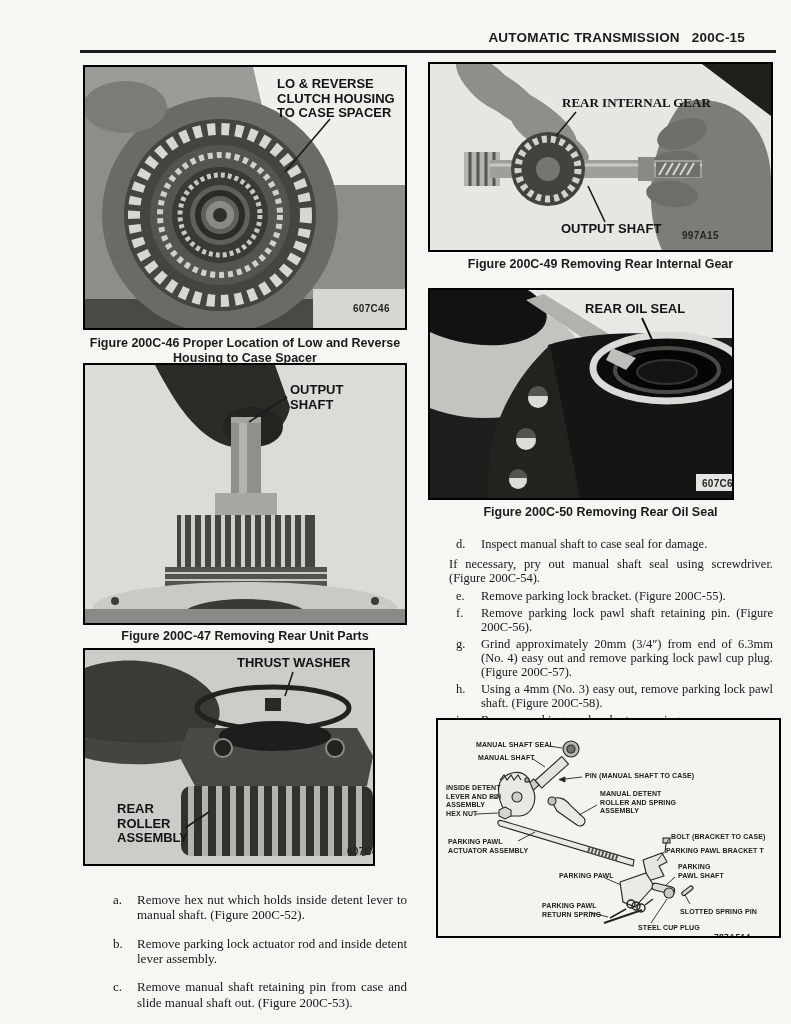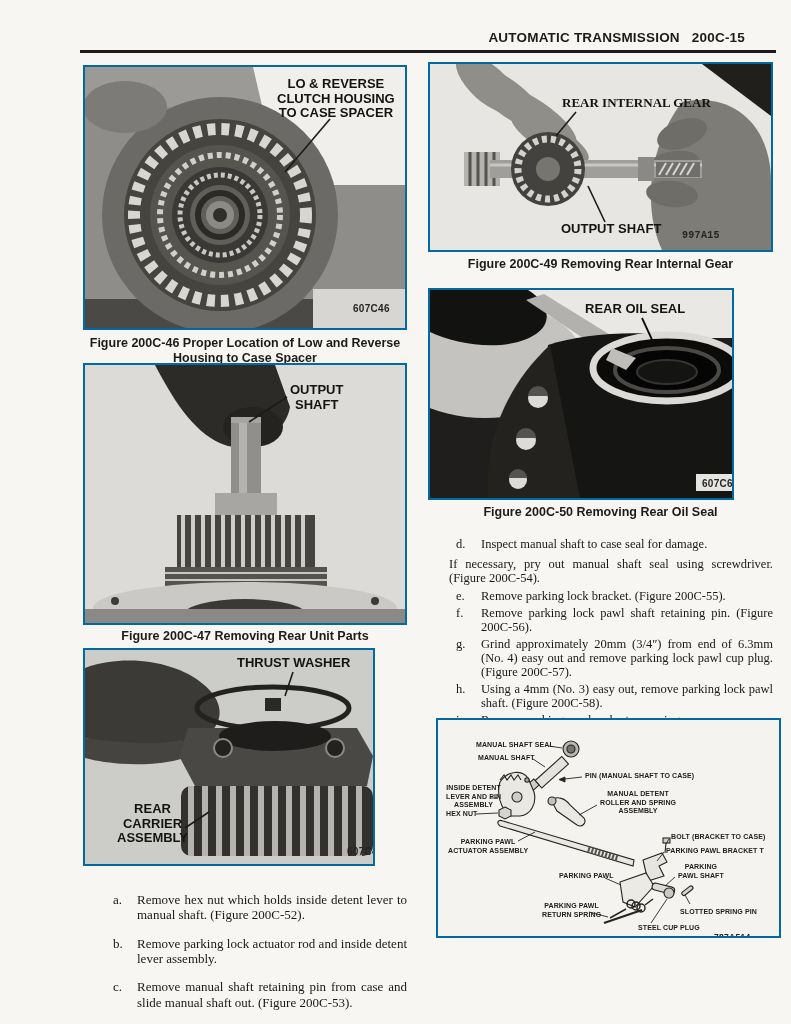--- a/index.html
+++ b/index.html
@@ -5,21 +5,21 @@
   html,body{margin:0;padding:0;}
   body{background:#e8e7e3;}
   .page{
     position:relative;width:791px;height:1024px;margin:0 auto;
     background:#f7f6f2;color:#1c1b19;overflow:hidden;
     font-family:"Liberation Sans",sans-serif;
   }
   .abs{position:absolute;}
   .hdr{font-weight:bold;font-size:13.5px;letter-spacing:.2px;white-space:nowrap;}
   .rule{background:#1c1b19;}
-  .figbox{position:absolute;border:2px solid #0369a1;background:#cfcecb;box-sizing:border-box;overflow:hidden;text-align:center;}
+  .figbox{position:absolute;border:2px solid #000000;background:#cfcecb;box-sizing:border-box;overflow:hidden;}
   .figbox svg{display:block;}
   .caption{position:absolute;text-align:center;font-weight:bold;font-size:12.5px;line-height:1.18;}
   .callout{position:absolute;font-weight:bold;font-size:13px;line-height:1.12;white-space:pre-line;color:#141311;}
   .pcode{position:absolute;font-weight:bold;font-size:10px;letter-spacing:.3px;color:#262521;white-space:nowrap;}
   .steps{position:absolute;font-family:"Liberation Serif",serif;color:#191817;}
   .step{position:relative;text-align:justify;}
   .step .lbl{position:absolute;}
   .stepsL{font-size:13px;line-height:1.18;}
   .stepsL .step{padding-left:54px;margin-bottom:13px;}
   .stepsL .lbl{left:30px;}
@@ -135,21 +135,21 @@
           <line x1="232" y1="136" x2="232" y2="206"></line>
         <line x1="246" y1="136" x2="246" y2="206"></line>
           <line x1="260" y1="136" x2="260" y2="206"></line>
         <line x1="274" y1="136" x2="274" y2="206"></line>
       </g>
       <line x1="208" y1="22" x2="200" y2="46" stroke="#1c1b19" stroke-width="1.6"></line>
       <line x1="100" y1="178" x2="124" y2="162" stroke="#1c1b19" stroke-width="1.6"></line>
     </svg>
     <div class="callout" style="left:152px;top:6px;">THRUST WASHER</div>
     <div class="callout" style="left:32px;top:152px;">REAR
-CARRIER
+ROLLER
 ASSEMBLY</div>
     <div class="pcode" style="left:262px;top:196px;">607C49</div>
   </div>
 
   <div class="steps stepsL" style="left:83px;top:892px;width:324px;">
     <div class="step">
       <span class="lbl">a.</span>
       <span>Remove hex nut which holds inside detent lever to manual shaft. (Figure 200C-52).</span>
     </div>
     <div class="step">
@@ -195,21 +195,21 @@
           <line x1="236" y1="111" x2="243" y2="99"></line>
         <line x1="243" y1="111" x2="250" y2="99"></line>
           <line x1="250" y1="111" x2="257" y2="99"></line>
         <line x1="257" y1="111" x2="264" y2="99"></line>
       </g>
       <line x1="146" y1="48" x2="126" y2="72" stroke="#1c1b19" stroke-width="1.6"></line>
       <line x1="175" y1="158" x2="158" y2="122" stroke="#1c1b19" stroke-width="1.6"></line>
     </svg>
     <div class="callout" style="left:132px;top:32px;white-space:nowrap;font-family:Liberation Serif, serif;">REAR INTERNAL GEAR</div>
     <div class="callout" style="left:131px;top:158px;white-space:nowrap;">OUTPUT SHAFT</div>
-    <div class="pcode" style="left:252px;top:166px;font-family:Liberation Mono, monospace;">997A15</div>
+    <div class="pcode" style="left:252px;top:166px;">997A15</div>
   </div>
   <div class="caption" style="left:428px;top:257px;width:345px;">Figure 200C-49 Removing Rear Internal Gear</div>
 
   <div class="figbox" style="left:428px;top:288px;width:306px;height:212px;background:#1f1e1c;">
     <svg width="341" height="208" viewBox="0 0 341 208">
       <rect width="341" height="208" fill="#1f1e1c"></rect>
       <rect x="0" y="0" width="341" height="48" fill="#e9e8e4"></rect>
       <ellipse cx="55" cy="70" rx="98" ry="58" fill="#c4c3bf"></ellipse>
       <path d="M0,0 L98,0 C118,12 124,32 106,44 C80,62 28,56 0,42 Z" fill="#121210"></path>
       <polygon points="96,10 114,4 208,62 192,74" fill="#b3b1ad"></polygon>

